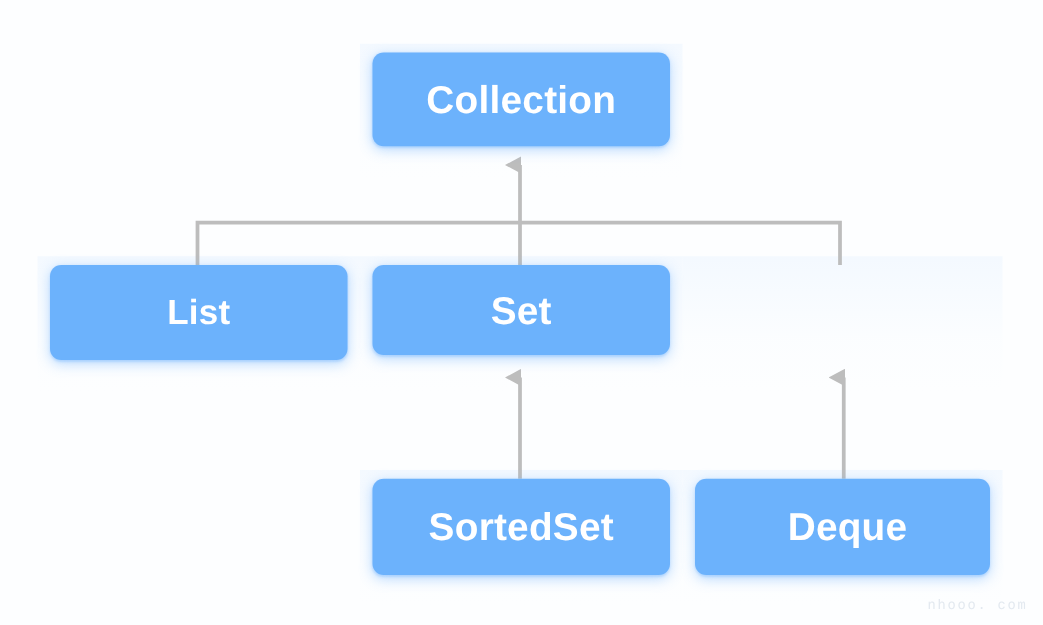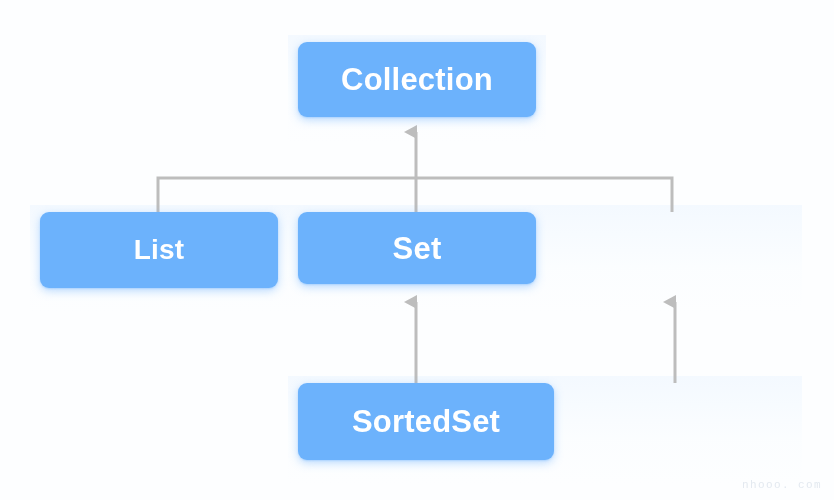--- a/index.html
+++ b/index.html
@@ -51,21 +51,21 @@
     font-weight: 700;
     letter-spacing: 0.2px;
     line-height: 1;
     white-space: nowrap;
     text-align: center;
   }
   #node-collection { left: 298px; top: 42px;  width: 238px; height: 75px; }
   #node-list       { left: 40px;  top: 212px; width: 238px; height: 76px; }
   #node-set        { left: 298px; top: 212px; width: 238px; height: 72px; }
   #node-queue      { left: 556px; top: 212px; width: 236px; height: 76px; }
-  #node-sortedset  { left: 298px; top: 383px; width: 256px; height: 77px; }
+  #node-sortedset  { left: 298px; top: 383px; width: 238px; height: 77px; }
   #node-deque      { left: 556px; top: 383px; width: 236px; height: 77px; }
 
   #node-collection .node-label { font-size: 31px; }
   #node-list .node-label       { font-size: 28px; }
   #node-set .node-label        { font-size: 31px; }
   #node-queue .node-label      { font-size: 31px; padding-left: 16px; }
   #node-sortedset .node-label  { font-size: 31px; }
   #node-deque .node-label      { font-size: 31px; padding-left: 8px; }
 
   #watermark {
@@ -125,16 +125,19 @@
 
   <div class="node" id="node-set">
     <span class="node-label">Set</span>
   </div>
 
 
   <div class="node" id="node-sortedset">
     <span class="node-label">SortedSet</span>
   </div>
 
+  <div class="node" id="node-deque">
+    <span class="node-label">Deque</span>
+  </div>
 
   <div id="watermark">nhooo. com</div>
 
 </div>
 
 </body></html>

